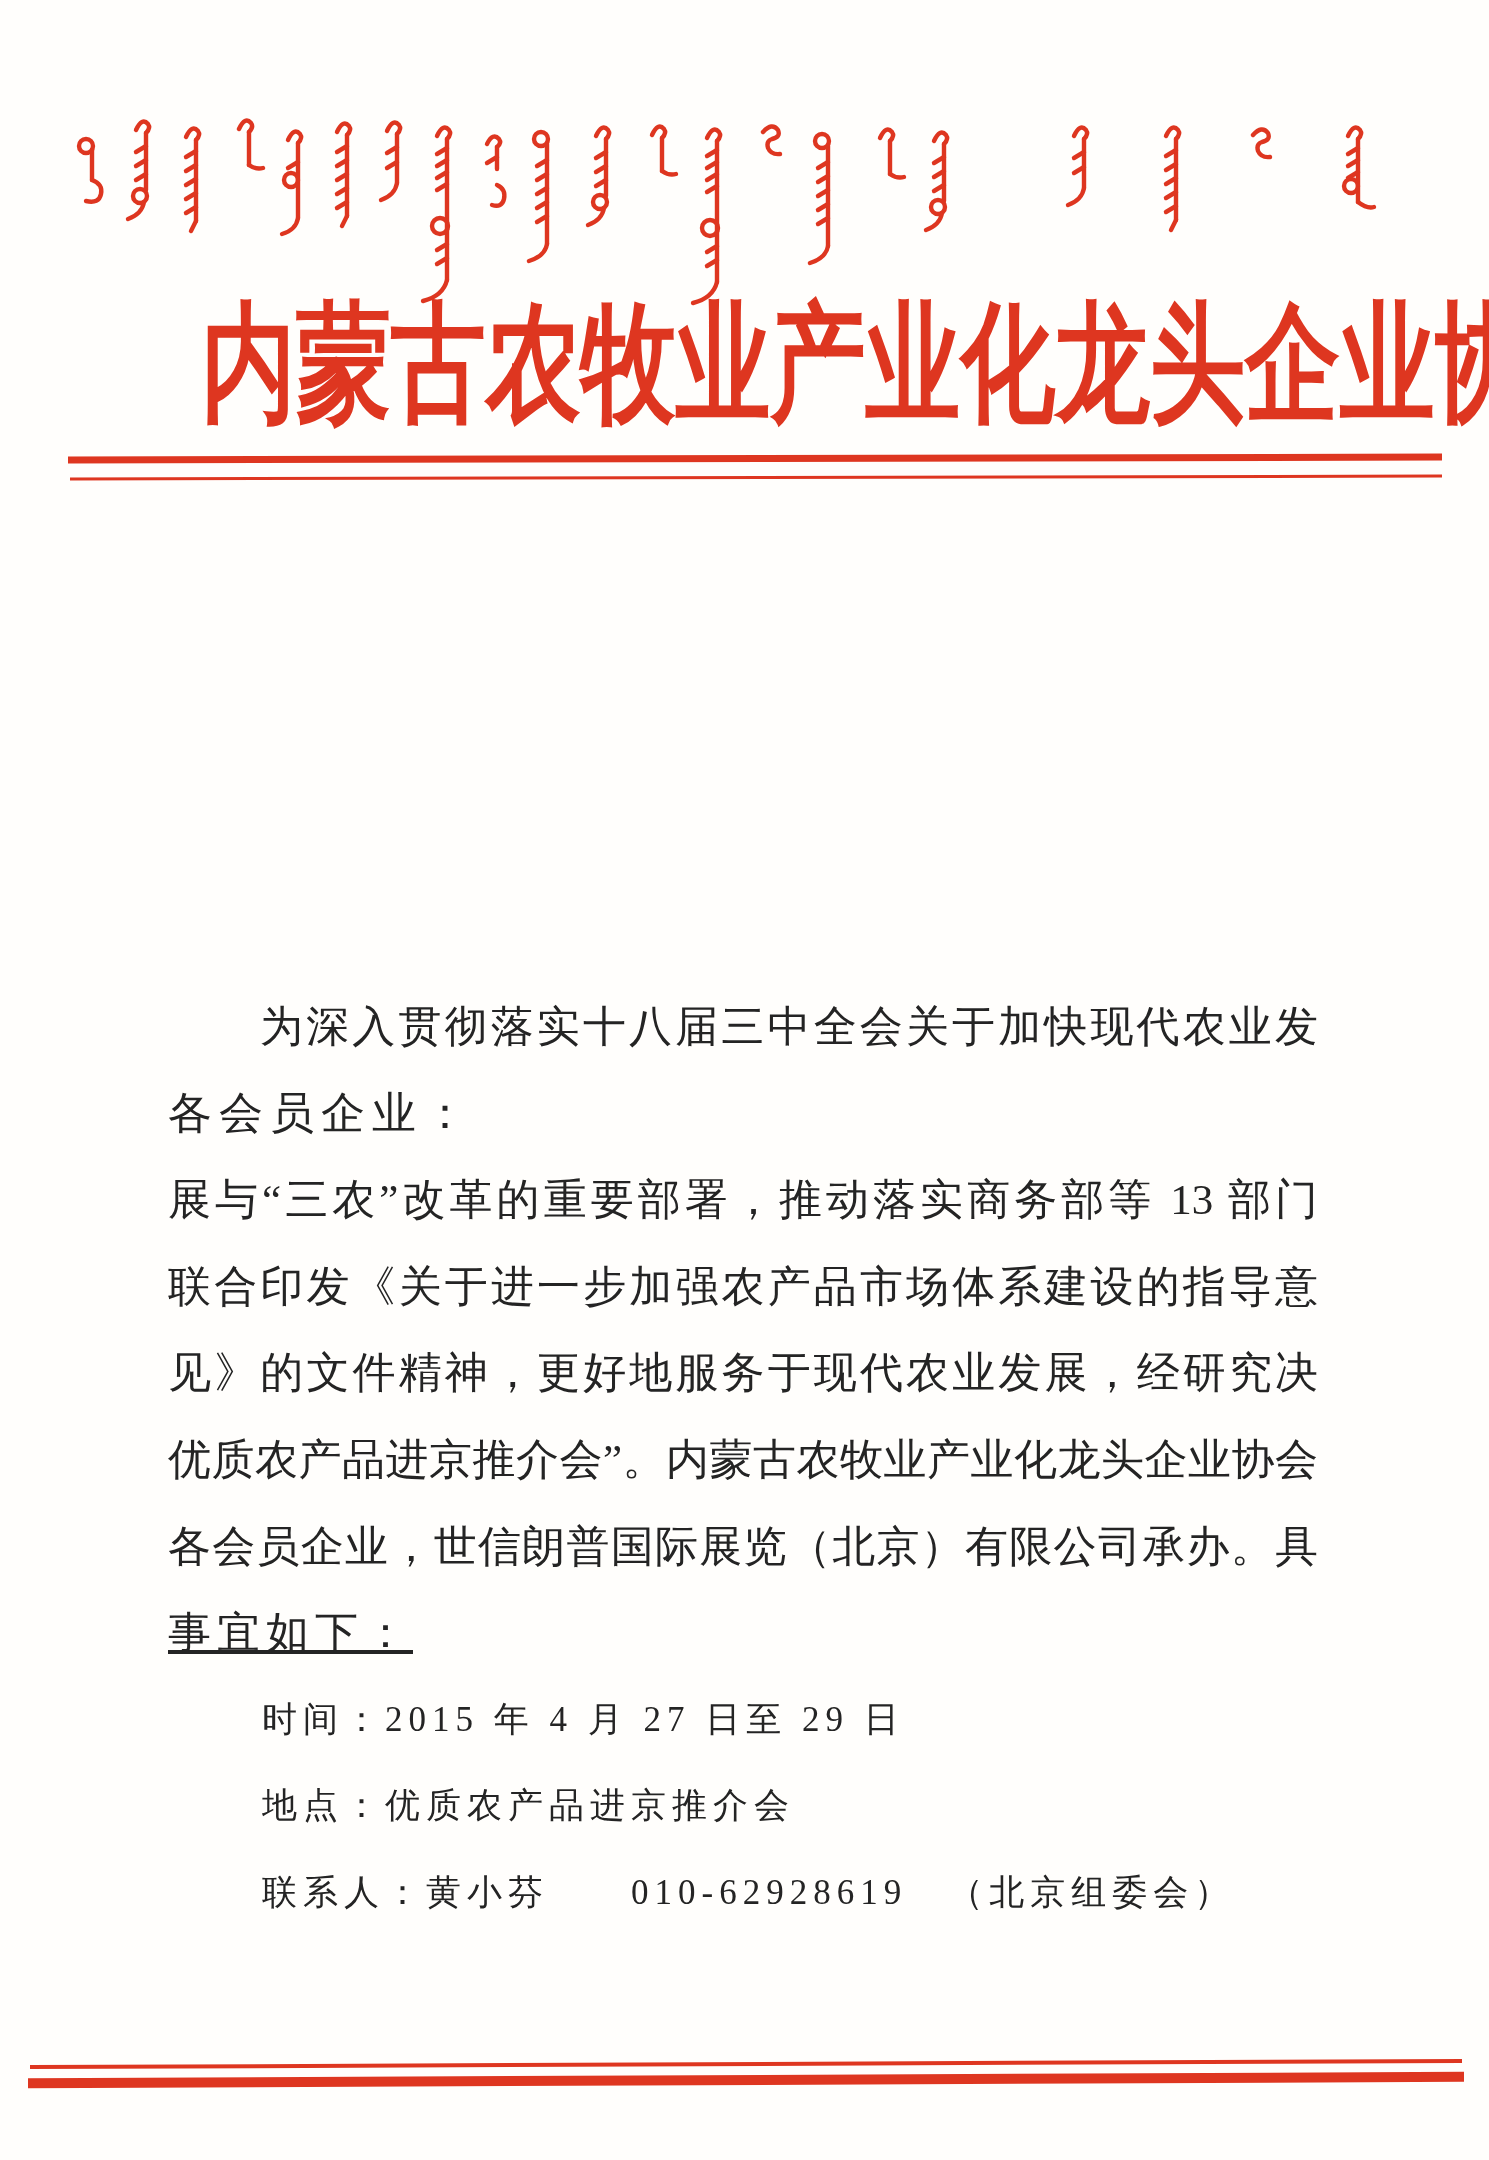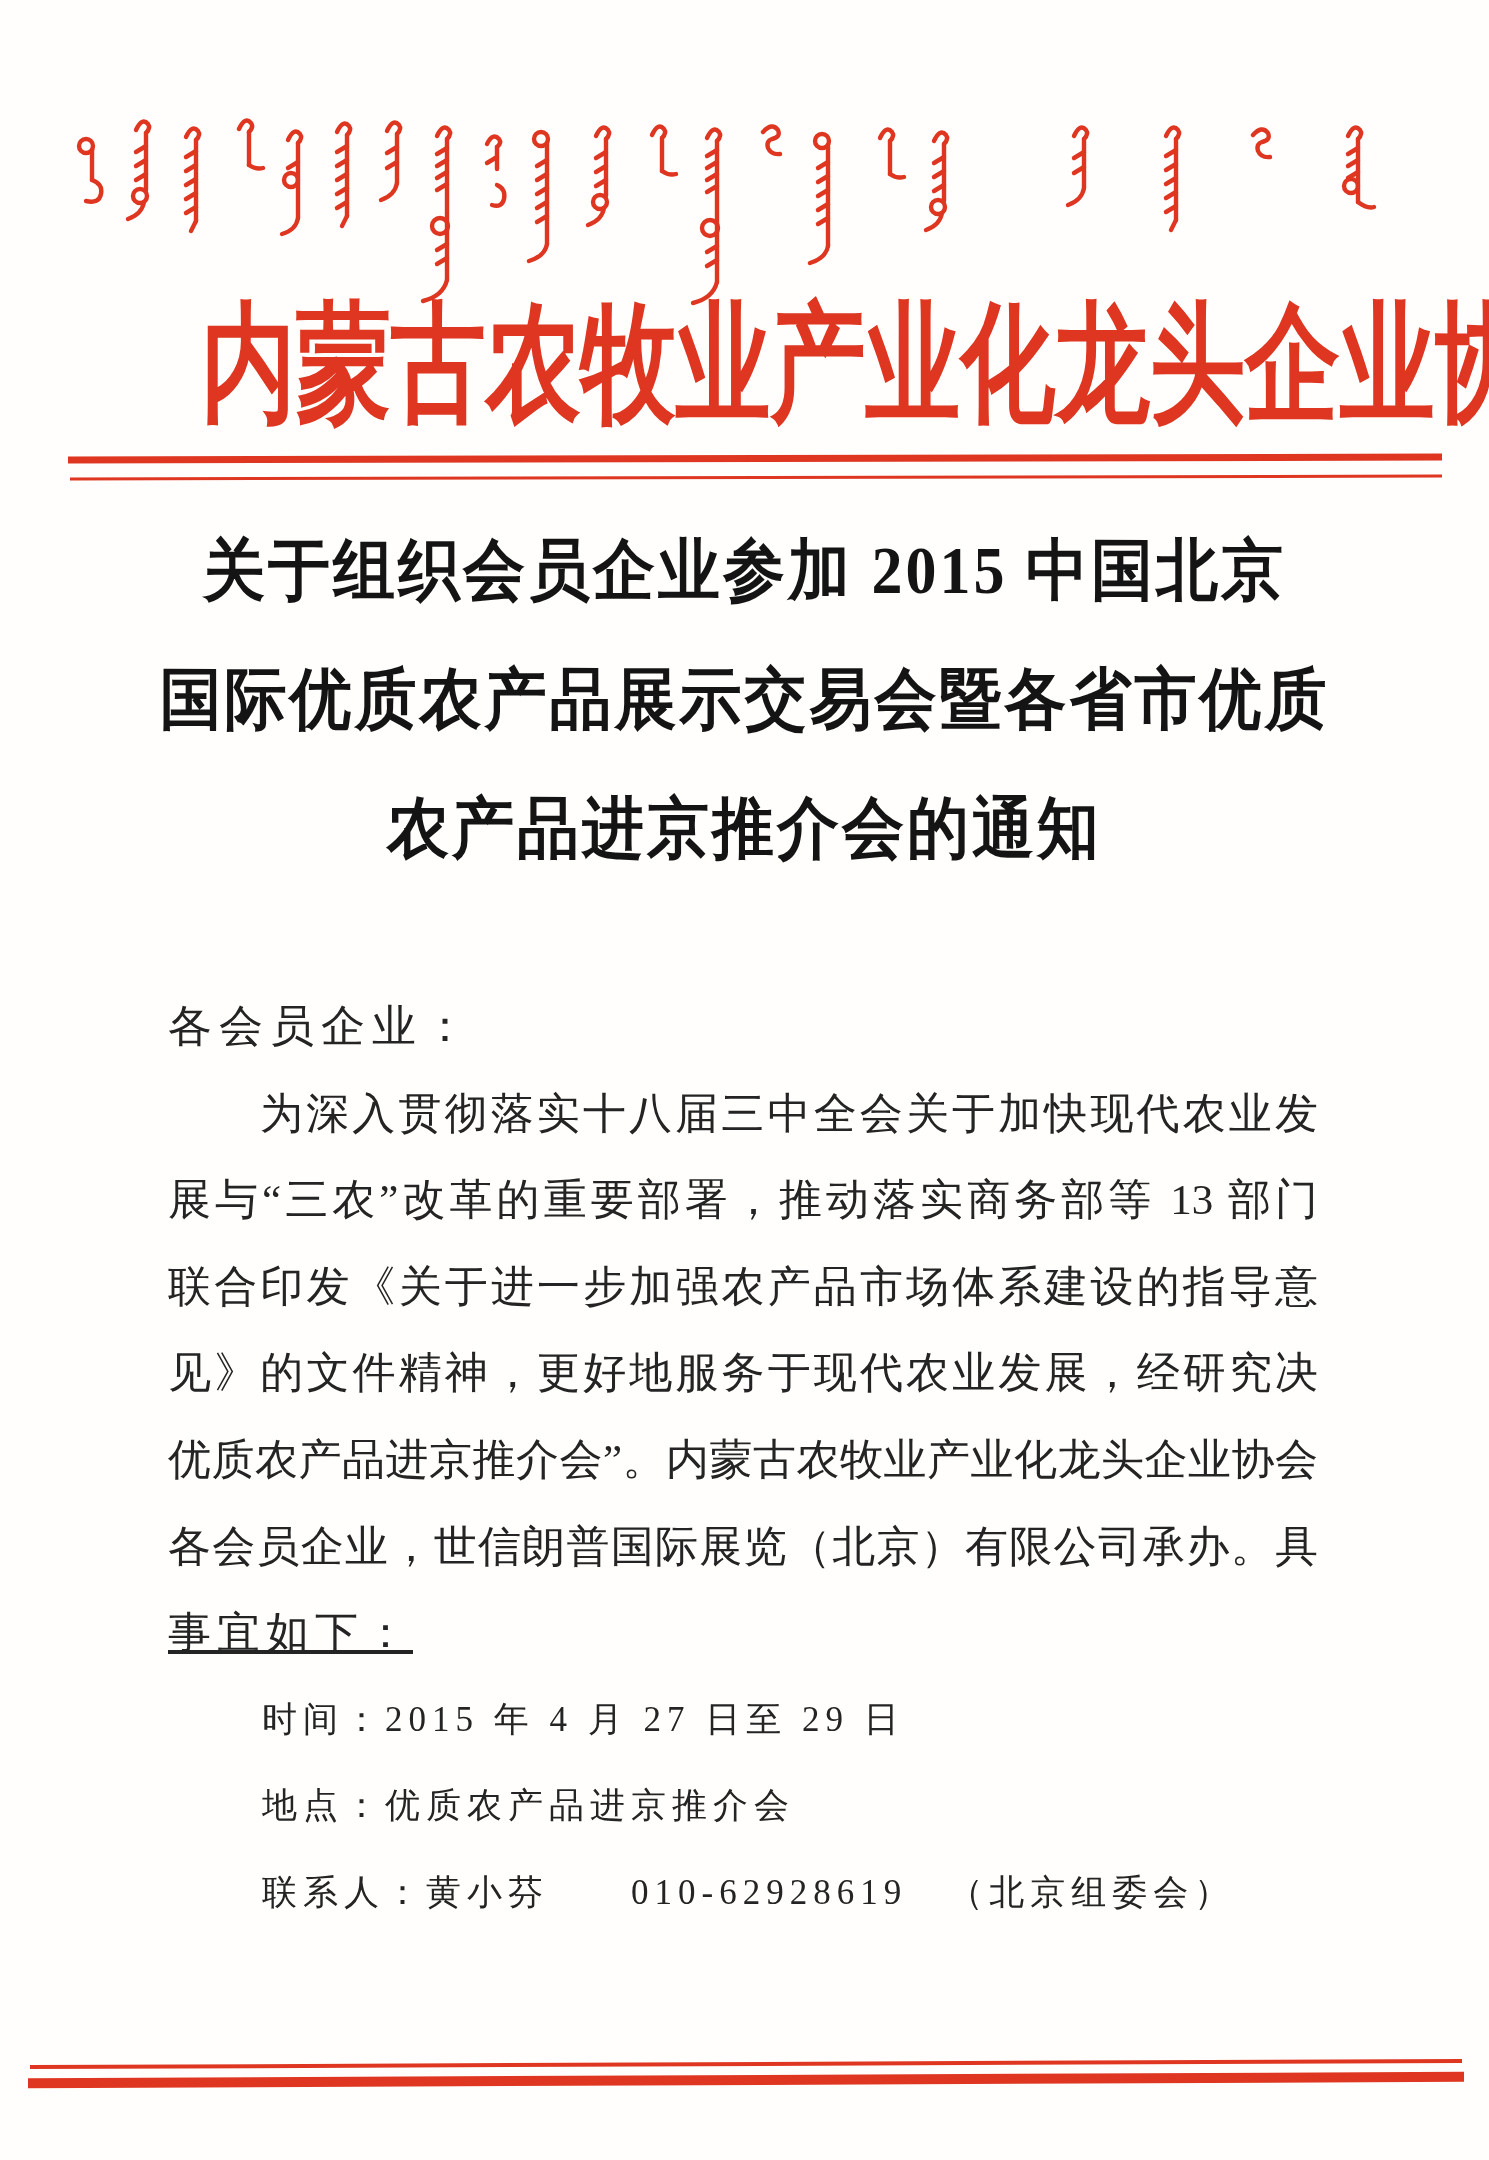--- a/index.html
+++ b/index.html
@@ -167,29 +167,24 @@
     <use href="#w4" transform="translate(1110,52)"></use>
     <use href="#w1b" transform="translate(1198,54)"></use>
     <use href="#w9" transform="translate(1292,52)"></use>
   </svg>
 
   <div class="org-name">内蒙古农牧业产业化龙头企业协会</div>
 
   <div class="rule rule-top-thick"></div>
   <div class="rule rule-top-thin"></div>
 
-  <div class="doc-title">
-    <div class="title-line">关于组织会员企业参加 2015 中国北京</div>
-    <div class="title-line">国际优质农产品展示交易会暨各省市优质</div>
-    <div class="title-line">农产品进京推介会的通知</div>
-  </div>
 
   <div class="doc-body">
+    <div class="body-line para-line indent">为深入贯彻落实十八届三中全会关于加快现代农业发</div>
     <div class="body-line salutation">各会员企业：</div>
-    <div class="body-line para-line indent">为深入贯彻落实十八届三中全会关于加快现代农业发</div>
     <div class="body-line para-line">展与“三农”改革的重要部署，推动落实商务部等 13 部门</div>
     <div class="body-line para-line">联合印发《关于进一步加强农产品市场体系建设的指导意</div>
     <div class="body-line para-line">见》的文件精神，更好地服务于现代农业发展，经研究决定，</div>
     <div class="body-line para-line">优质农产品进京推介会”。内蒙古农牧业产业化龙头企业协会</div>
     <div class="body-line para-line">各会员企业，世信朗普国际展览（北京）有限公司承办。具体</div>
     <div class="body-line para-line last">事宜如下：</div>
     <div class="body-line detail-line">时间：2015 年 4 月 27 日至 29 日</div>
     <div class="body-line detail-line">地点：优质农产品进京推介会</div>
     <div class="body-line detail-line">联系人：黄小芬　　010-62928619　（北京组委会）</div>
   </div>

